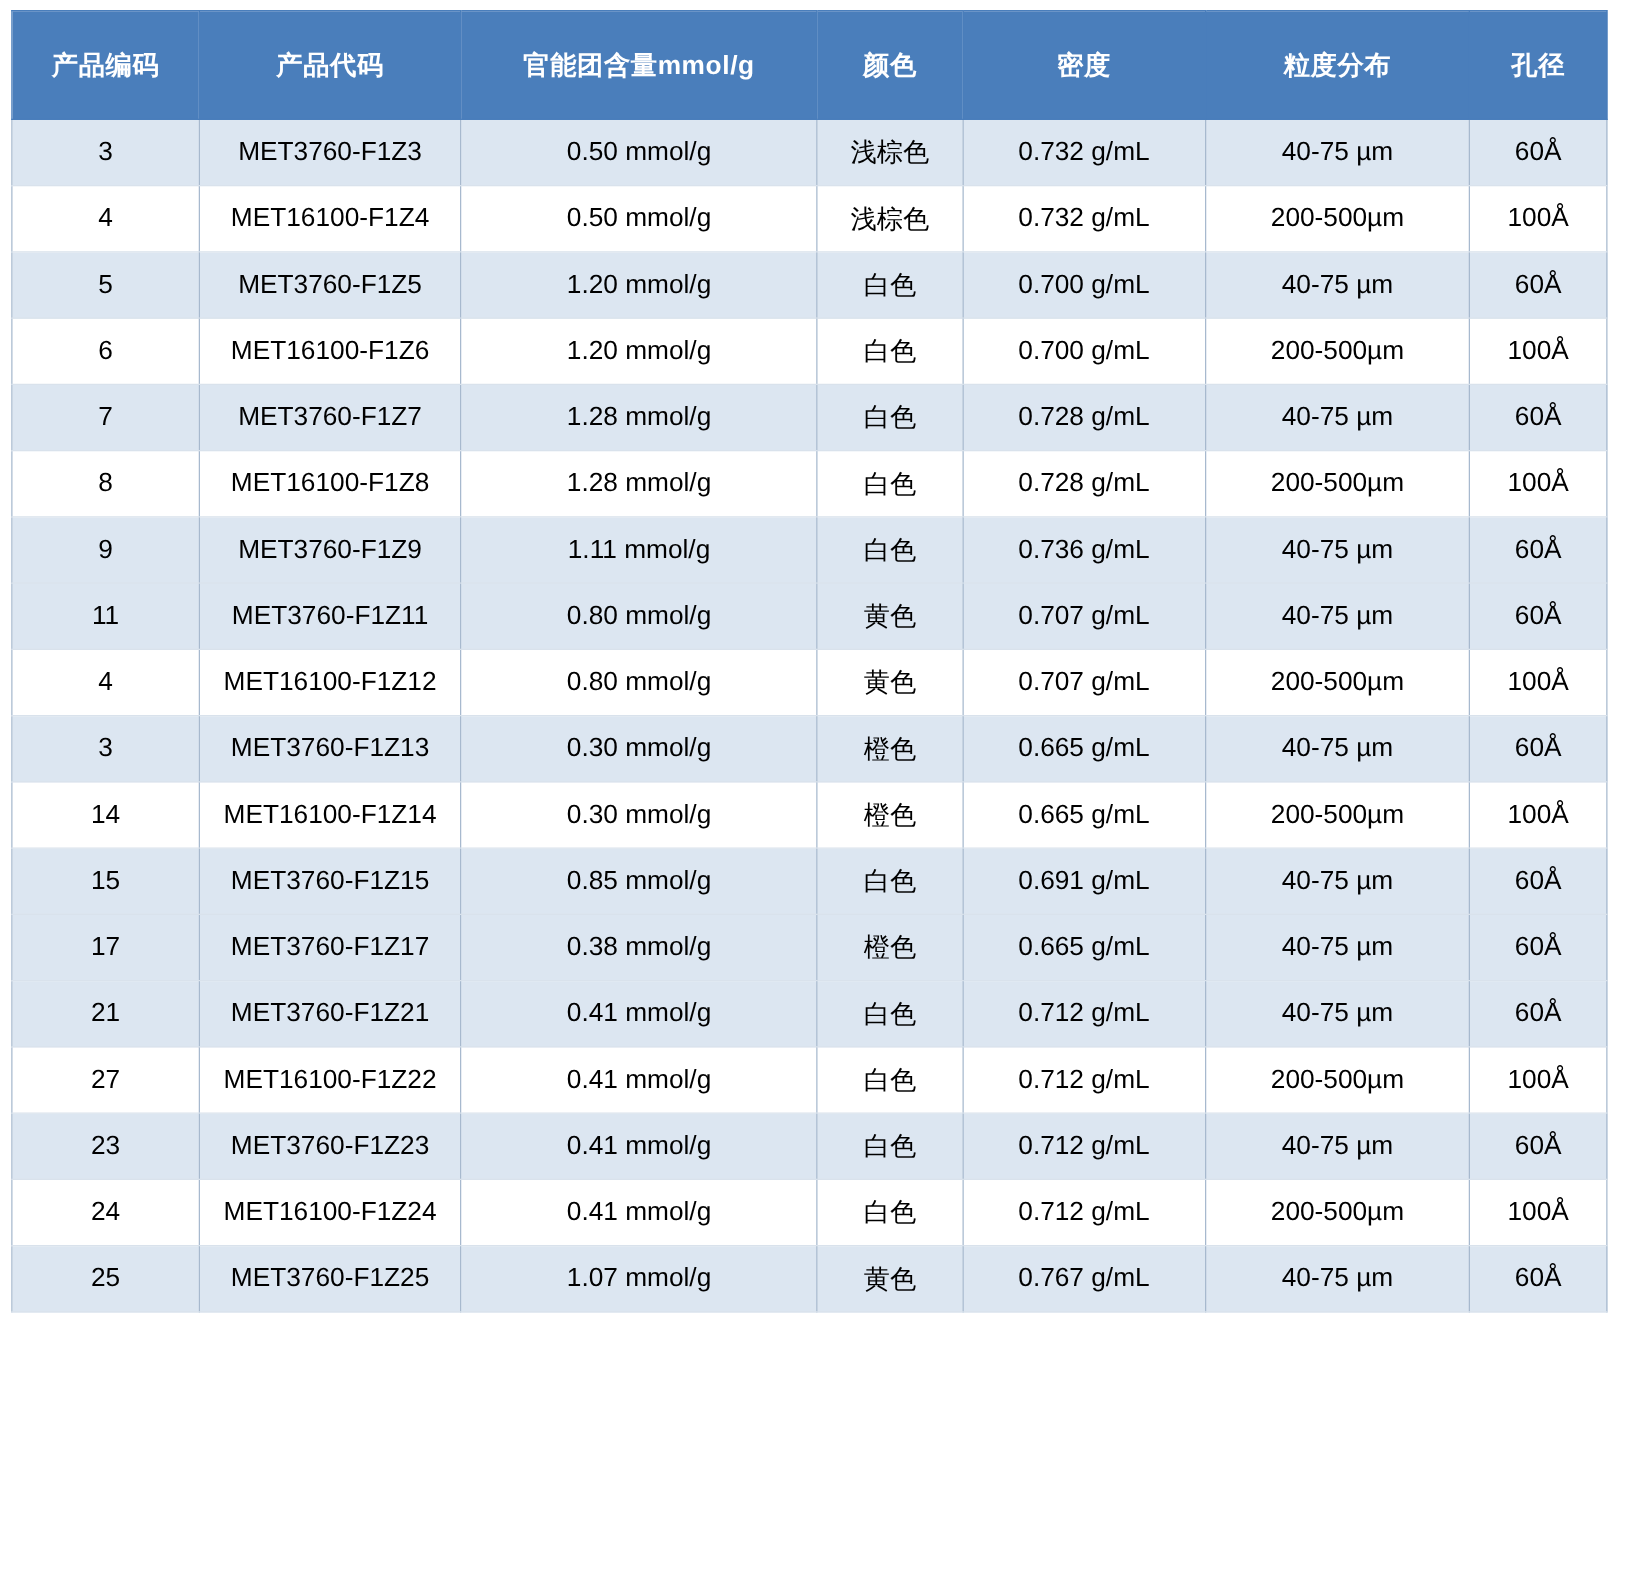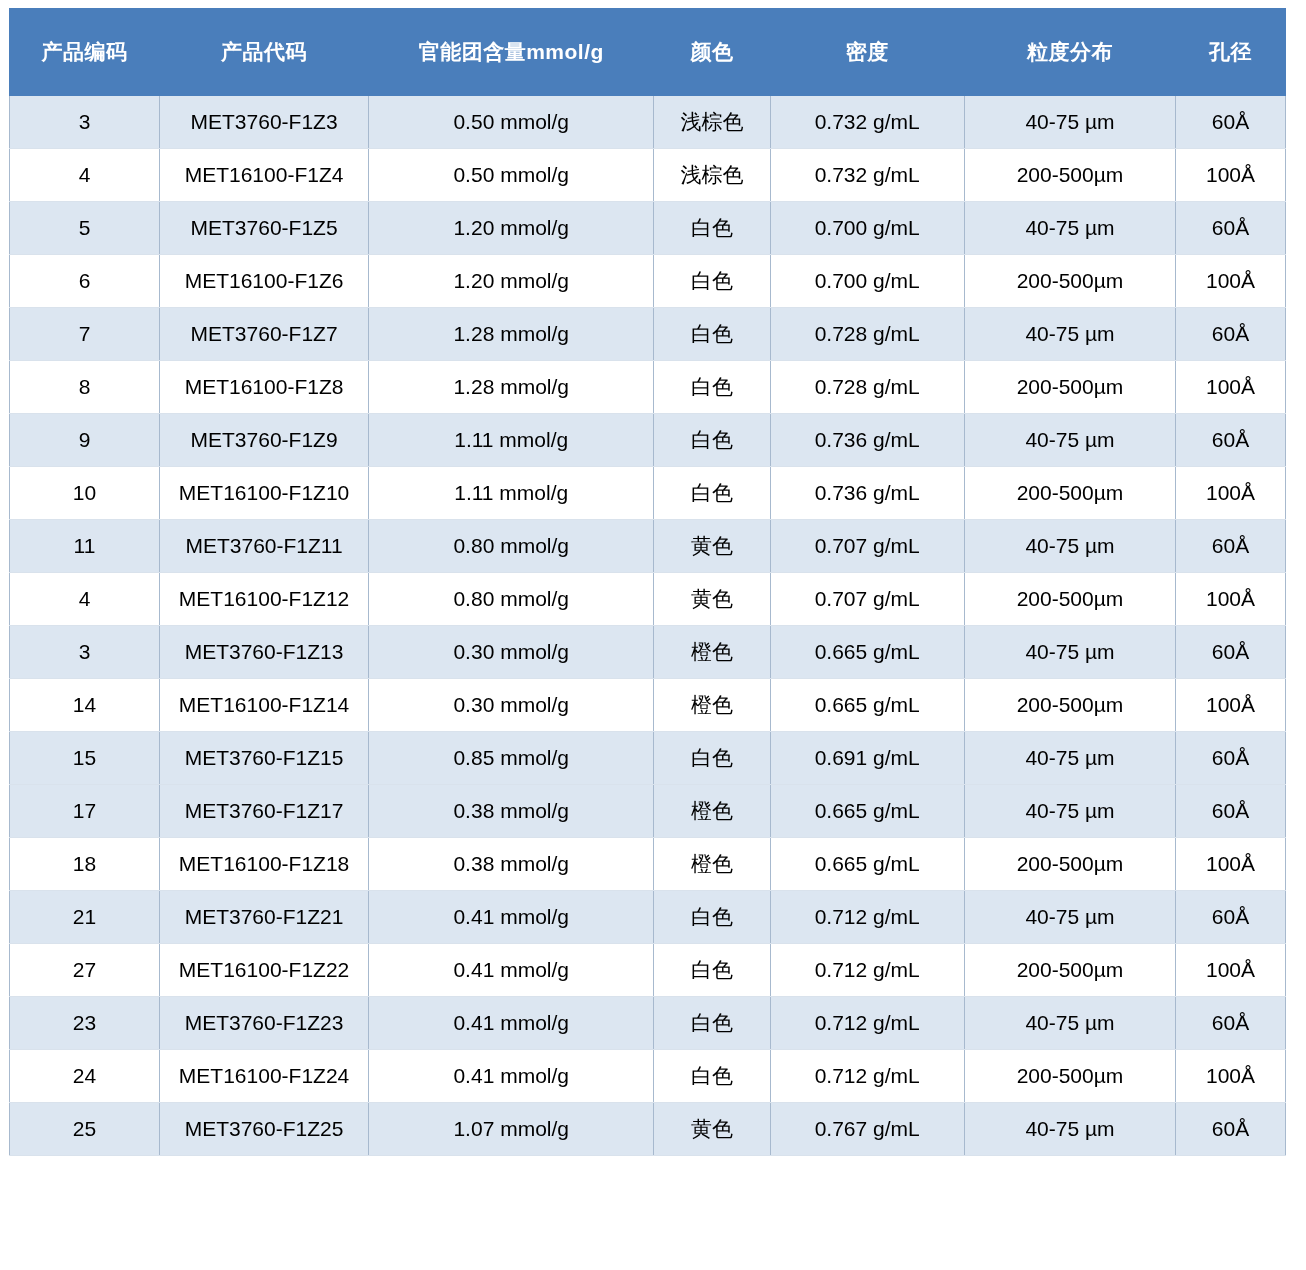--- a/index.html
+++ b/index.html
@@ -144,29 +144,20 @@
         </tr>
         <tr class="odd">
           <td>9</td>
           <td>MET3760-F1Z9</td>
           <td>1.11 mmol/g</td>
           <td>白色</td>
           <td>0.736 g/mL</td>
           <td>40-75 µm</td>
           <td>60Å</td>
         </tr>
-        <tr class="even">
-          <td>10</td>
-          <td>MET16100-F1Z10</td>
-          <td>1.11 mmol/g</td>
-          <td>白色</td>
-          <td>0.736 g/mL</td>
-          <td>200-500µm</td>
-          <td>100Å</td>
-        </tr>
         <tr class="odd">
           <td>11</td>
           <td>MET3760-F1Z11</td>
           <td>0.80 mmol/g</td>
           <td>黄色</td>
           <td>0.707 g/mL</td>
           <td>40-75 µm</td>
           <td>60Å</td>
         </tr>
         <tr class="even">
@@ -207,29 +198,20 @@
         </tr>
         <tr class="odd">
           <td>17</td>
           <td>MET3760-F1Z17</td>
           <td>0.38 mmol/g</td>
           <td>橙色</td>
           <td>0.665 g/mL</td>
           <td>40-75 µm</td>
           <td>60Å</td>
         </tr>
-        <tr class="even">
-          <td>18</td>
-          <td>MET16100-F1Z18</td>
-          <td>0.38 mmol/g</td>
-          <td>橙色</td>
-          <td>0.665 g/mL</td>
-          <td>200-500µm</td>
-          <td>100Å</td>
-        </tr>
         <tr class="odd">
           <td>21</td>
           <td>MET3760-F1Z21</td>
           <td>0.41 mmol/g</td>
           <td>白色</td>
           <td>0.712 g/mL</td>
           <td>40-75 µm</td>
           <td>60Å</td>
         </tr>
         <tr class="even">

